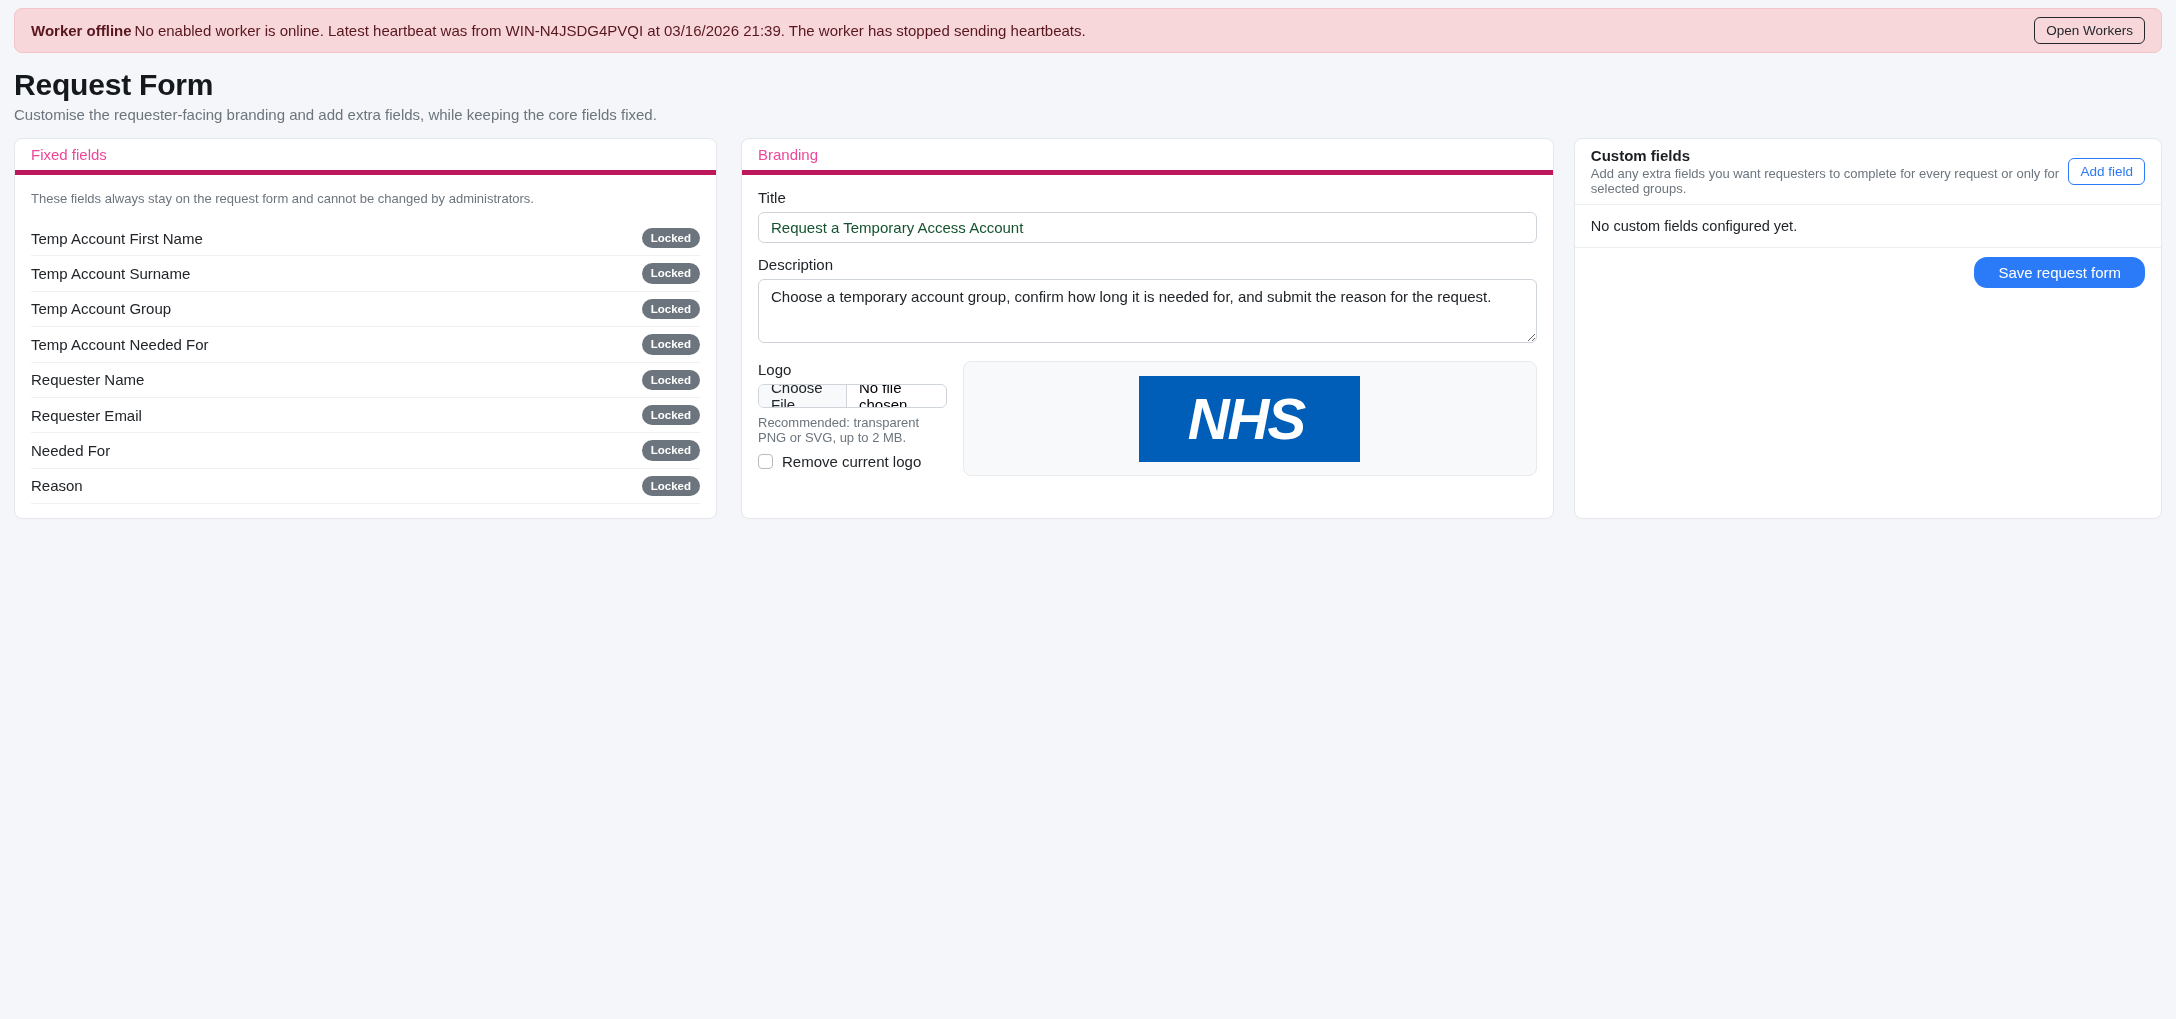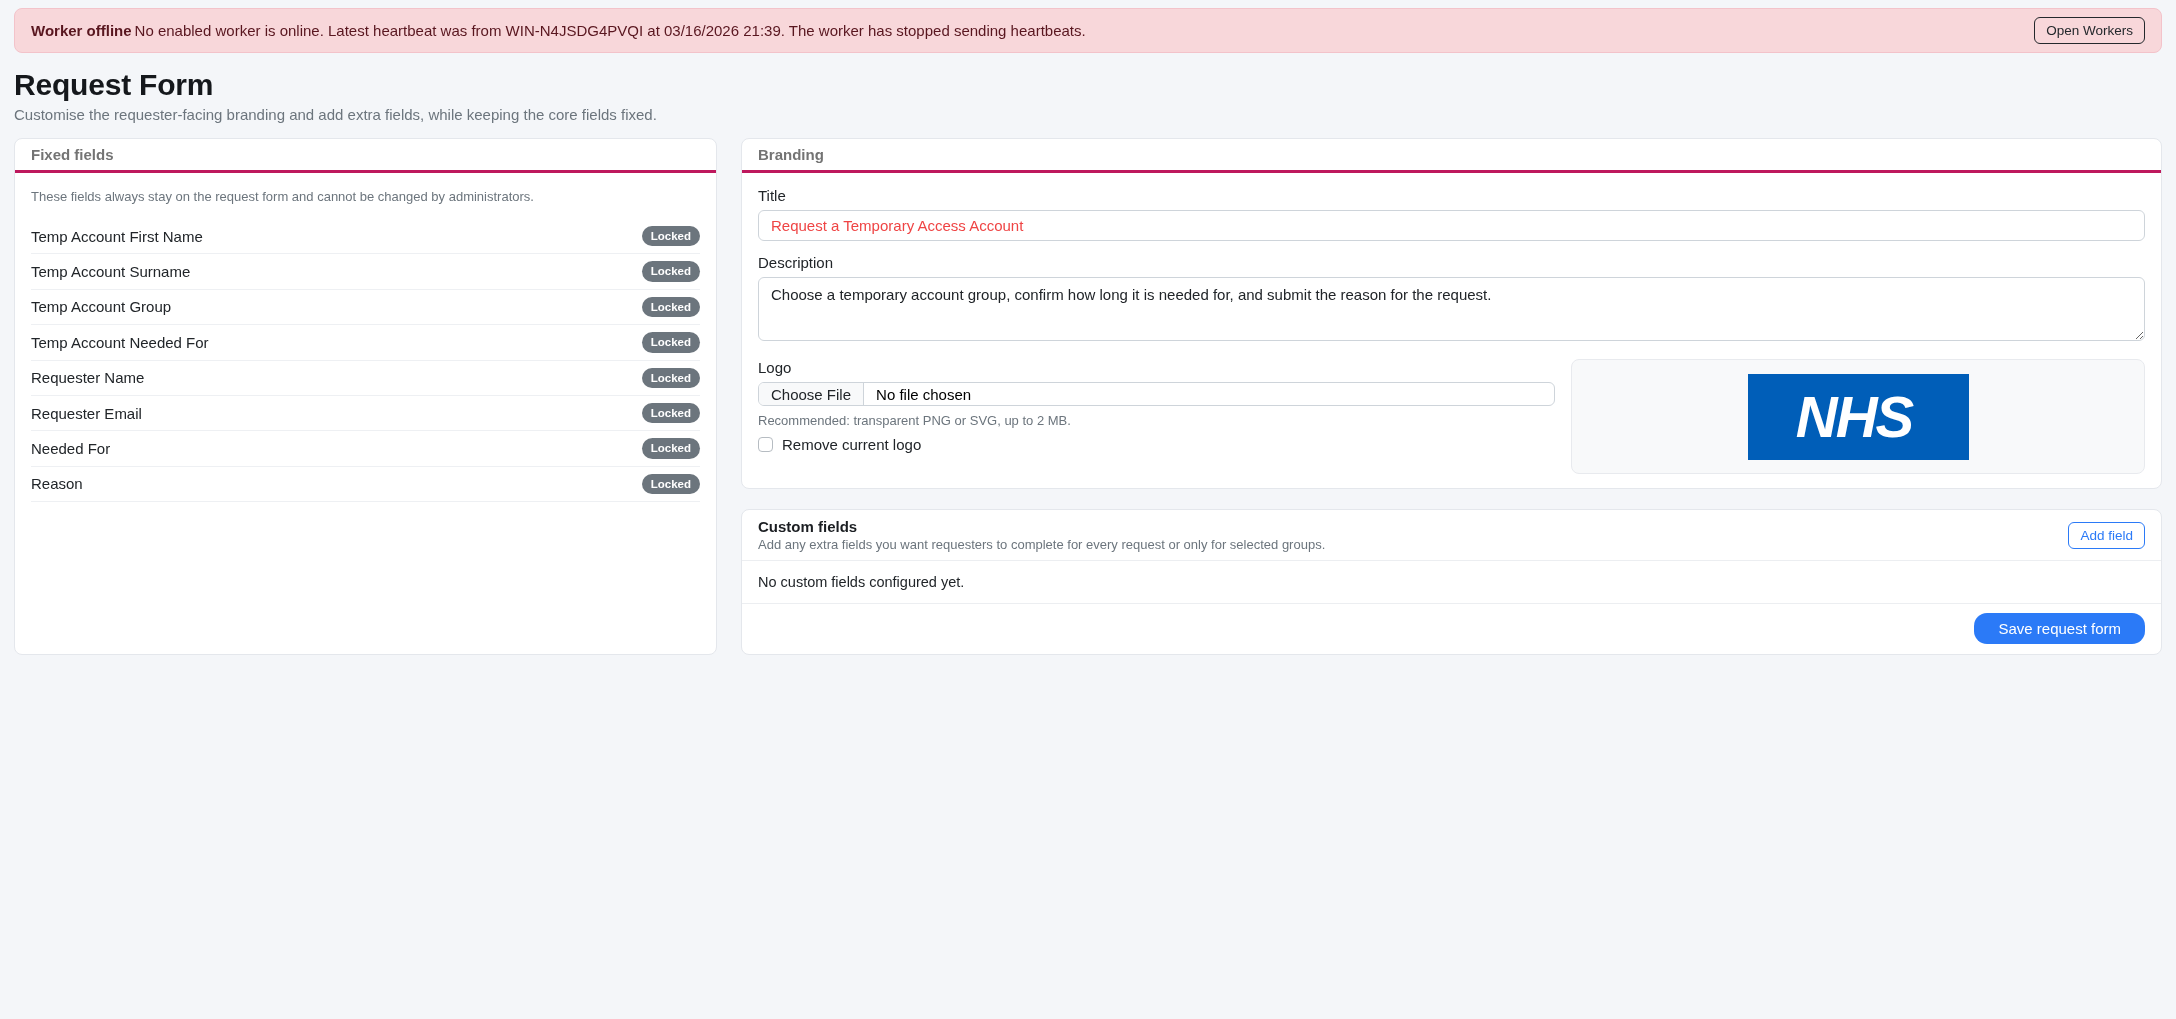--- a/index.html
+++ b/index.html
@@ -35,36 +35,36 @@
     font-size: 13.5px;
   }
 
   
   .page-title { font-size: 30px; font-weight: 700; margin: 15px 0 4px; color: #15181c; letter-spacing: -0.2px; }
   .page-subtitle { font-size: 15px; color: #6c757d; margin: 0 0 15px; }
 
   
   .columns { display: flex; gap: 24px; align-items: stretch; }
   .col-left { flex: 0 0 703px; display: flex; }
-  .col-right { flex: 1; display: flex; flex-direction: column; gap: 20px; min-width: 0; }
+  .col-right { flex: 1; display: flex; flex-direction: row; gap: 20px; min-width: 0; }
 
   .card {
     background: #fff;
     border: 1px solid #e4e7ec;
     border-radius: 8px;
     overflow: hidden;
   }
   .card-header {
     padding: 7px 16px;
-    border-bottom: 3px solid #be185d;
+    border-bottom: 5px solid #be185d;
     font-size: 15px;
-    font-weight: 700;
+    font-weight: 400;
     min-height: 34px;
     display: flex; align-items: center;
-    color: #737373;
+    color: #ec4899;
   }
   .card-body { padding: 14px 16px; }
 
   
   .fixed-card { width: 100%; display: flex; flex-direction: column; }
   .muted { color: #6c757d; }
   .fixed-desc { font-size: 13px; margin: 2px 0 15px; }
   .field-row {
     display: flex; align-items: center; justify-content: space-between;
     padding: 7px 0;
@@ -76,21 +76,21 @@
     background: #6c757d; color: #fff;
     font-size: 11.5px; font-weight: 700;
     padding: 3px 9px; border-radius: 12px; line-height: 1.25;
   }
 
   
   .form-label { display: block; font-size: 15px; margin-bottom: 6px; color: #212529; }
   .text-input {
     width: 100%; height: 31px;
     border: 1px solid #ced4da; border-radius: 6px;
-    padding: 0 12px; font-size: 15px; color: #ef4444;
+    padding: 0 12px; font-size: 15px; color: #14532d;
     font-family: inherit; background: #fff;
   }
   .textarea {
     width: 100%; height: 64px;
     border: 1px solid #ced4da; border-radius: 6px;
     padding: 6px 12px; font-size: 15px; color: #212529;
     font-family: inherit; background: #fff;
     resize: vertical; line-height: 1.4;
   }
   .mb { margin-bottom: 13px; }

